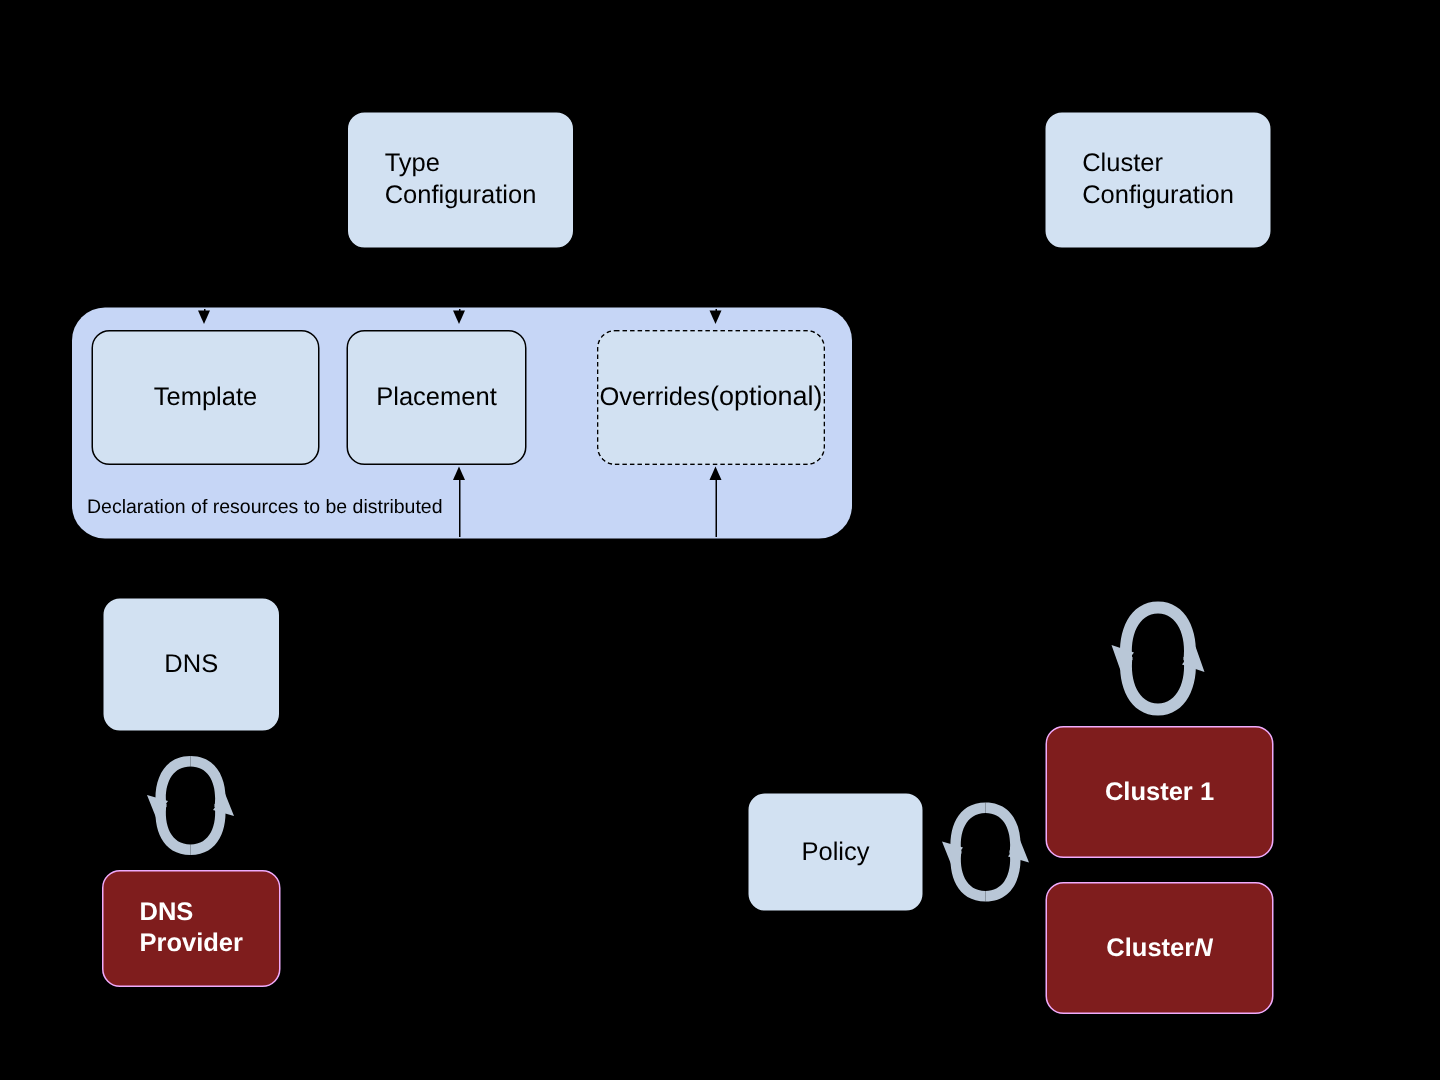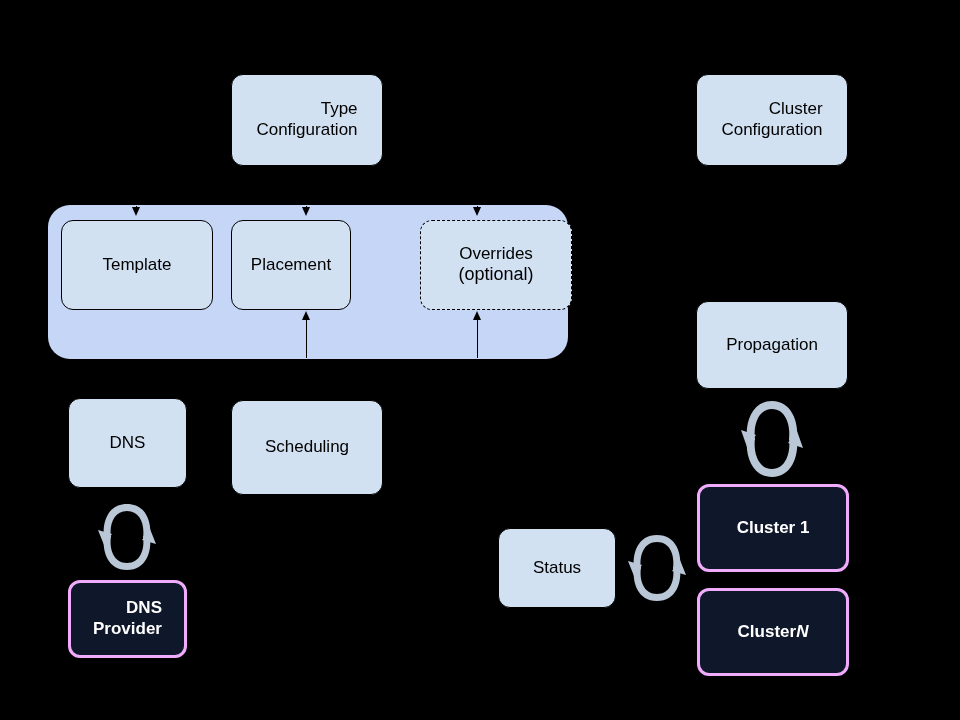--- a/index.html
+++ b/index.html
@@ -16,35 +16,35 @@
     font-family: "Liberation Sans", sans-serif;
   }
 
   
   .node {
     position: absolute;
     box-sizing: border-box;
     display: flex;
     align-items: center;
     justify-content: center;
-    text-align: right;
+    text-align: left;
     line-height: 1.22;
     border-radius: 12px;
     background: #d2e1f2;
     border: 1px solid #000000;
     color: #000000;
     font-size: 17px;
     white-space: pre-line;
     z-index: 5;
   }
   .node.blue {
-    background: #0f172a;
+    background: #7f1d1d;
     color: #ffffff;
     font-weight: bold;
-    border: 3px solid #f0abfc;
+    border: 1px solid #f0abfc;
   }
   .node.dashdot {
     border: 1px dashed #000000;
     border-style: dashed;
   }
   .node .sub {
     font-size: 18px;
   }
   .node .ital { font-style: italic; }
 
@@ -98,41 +98,42 @@
     z-index: 6;
   }
   .sync svg { display: block; }
 </style>
 </head>
 <body>
 
 <div id="stage">
 
   <div id="fedres"></div>
+  <div id="fedres-caption">Declaration of resources to be distributed</div>
 
   <div class="node" style="left:231px; top:74px; width:152px; height:92px;">Type
 Configuration</div>
 
   <div class="node" style="left:696px; top:74px; width:152px; height:92px;">Cluster
 Configuration</div>
 
   <div class="vdash" style="left:136px; top:196px; height:13px;"></div>
   <div class="arrowhead-down" style="left:131.5px; top:207px;"></div>
 
   <div class="vdash" style="left:306px; top:196px; height:13px;"></div>
   <div class="arrowhead-down" style="left:301.5px; top:207px;"></div>
 
   <div class="vdash" style="left:477px; top:196px; height:13px;"></div>
   <div class="arrowhead-down" style="left:472.5px; top:207px;"></div>
 
   <div class="node" style="left:61px; top:220px; width:152px; height:90px;">Template</div>
 
   <div class="node" style="left:231px; top:220px; width:120px; height:90px;">Placement</div>
 
-  <div class="node dashdot" style="left:420px; top:220px; width:152px; height:90px; flex-direction:column;">
+  <div class="node dashdot" style="left:398px; top:220px; width:152px; height:90px; flex-direction:row;">
     <span>Overrides</span>
     <span class="sub">(optional)</span>
   </div>
 
   <div class="vline" style="left:306px; top:320px; height:38px;"></div>
   <div class="arrowhead-up" style="left:301.5px; top:311px;"></div>
 
   <div class="vline" style="left:477px; top:320px; height:38px;"></div>
   <div class="arrowhead-up" style="left:472.5px; top:311px;"></div>
 
@@ -147,39 +148,37 @@
         <path d="M39 72 C 58 72, 64 54, 62 38 L 55 38 C 57 52, 52 65, 39 65 Z"></path>
         <path d="M39 72 C 20 72, 14 54, 16 38 L 23 38 C 21 52, 26 65, 39 65 Z"></path>
         <polygon points="68,46 54,42 62,31"></polygon>
       </g>
     </svg>
   </div>
 
   <div class="node blue" style="left:68px; top:580px; width:119px; height:78px;">DNS
 Provider</div>
 
-  <div class="node" style="left:231px; top:400px; width:152px; height:95px;">Scheduling</div>
 
 
-  <div class="node" style="left:498px; top:528px; width:118px; height:80px;">Status</div>
+  <div class="node" style="left:498px; top:528px; width:118px; height:80px;">Policy</div>
 
   <div class="sync" style="left:626px; top:529px; width:62px; height:78px;">
     <svg width="62" height="78" viewBox="0 0 62 78">
       <g fill="#b9c7d7">
         <path d="M31 6 C 50 6, 56 24, 54 40 L 47 40 C 49 26, 44 13, 31 13 Z"></path>
         <path d="M31 6 C 12 6, 6 24, 8 40 L 15 40 C 13 26, 18 13, 31 13 Z"></path>
         <polygon points="2,32 16,36 8,47"></polygon>
         <path d="M31 72 C 50 72, 56 54, 54 38 L 47 38 C 49 52, 44 65, 31 65 Z"></path>
         <path d="M31 72 C 12 72, 6 54, 8 38 L 15 38 C 13 52, 18 65, 31 65 Z"></path>
         <polygon points="60,46 46,42 54,31"></polygon>
       </g>
     </svg>
   </div>
 
-  <div class="node" style="left:696px; top:301px; width:152px; height:88px;">Propagation</div>
 
   <div class="sync" style="left:733px; top:395px; width:78px; height:88px;">
     <svg width="78" height="88" viewBox="0 0 78 88">
       <g fill="#b9c7d7">
         <path d="M39 6 C 58 6, 66 26, 64 45 L 56 45 C 58 29, 52 14, 39 14 Z"></path>
         <path d="M39 6 C 20 6, 12 26, 14 45 L 22 45 C 20 29, 26 14, 39 14 Z"></path>
         <polygon points="8,35 23,40 14,52"></polygon>
         <path d="M39 82 C 58 82, 66 62, 64 43 L 56 43 C 58 59, 52 74, 39 74 Z"></path>
         <path d="M39 82 C 20 82, 12 62, 14 43 L 22 43 C 20 59, 26 74, 39 74 Z"></path>
         <polygon points="70,53 55,48 64,36"></polygon>

